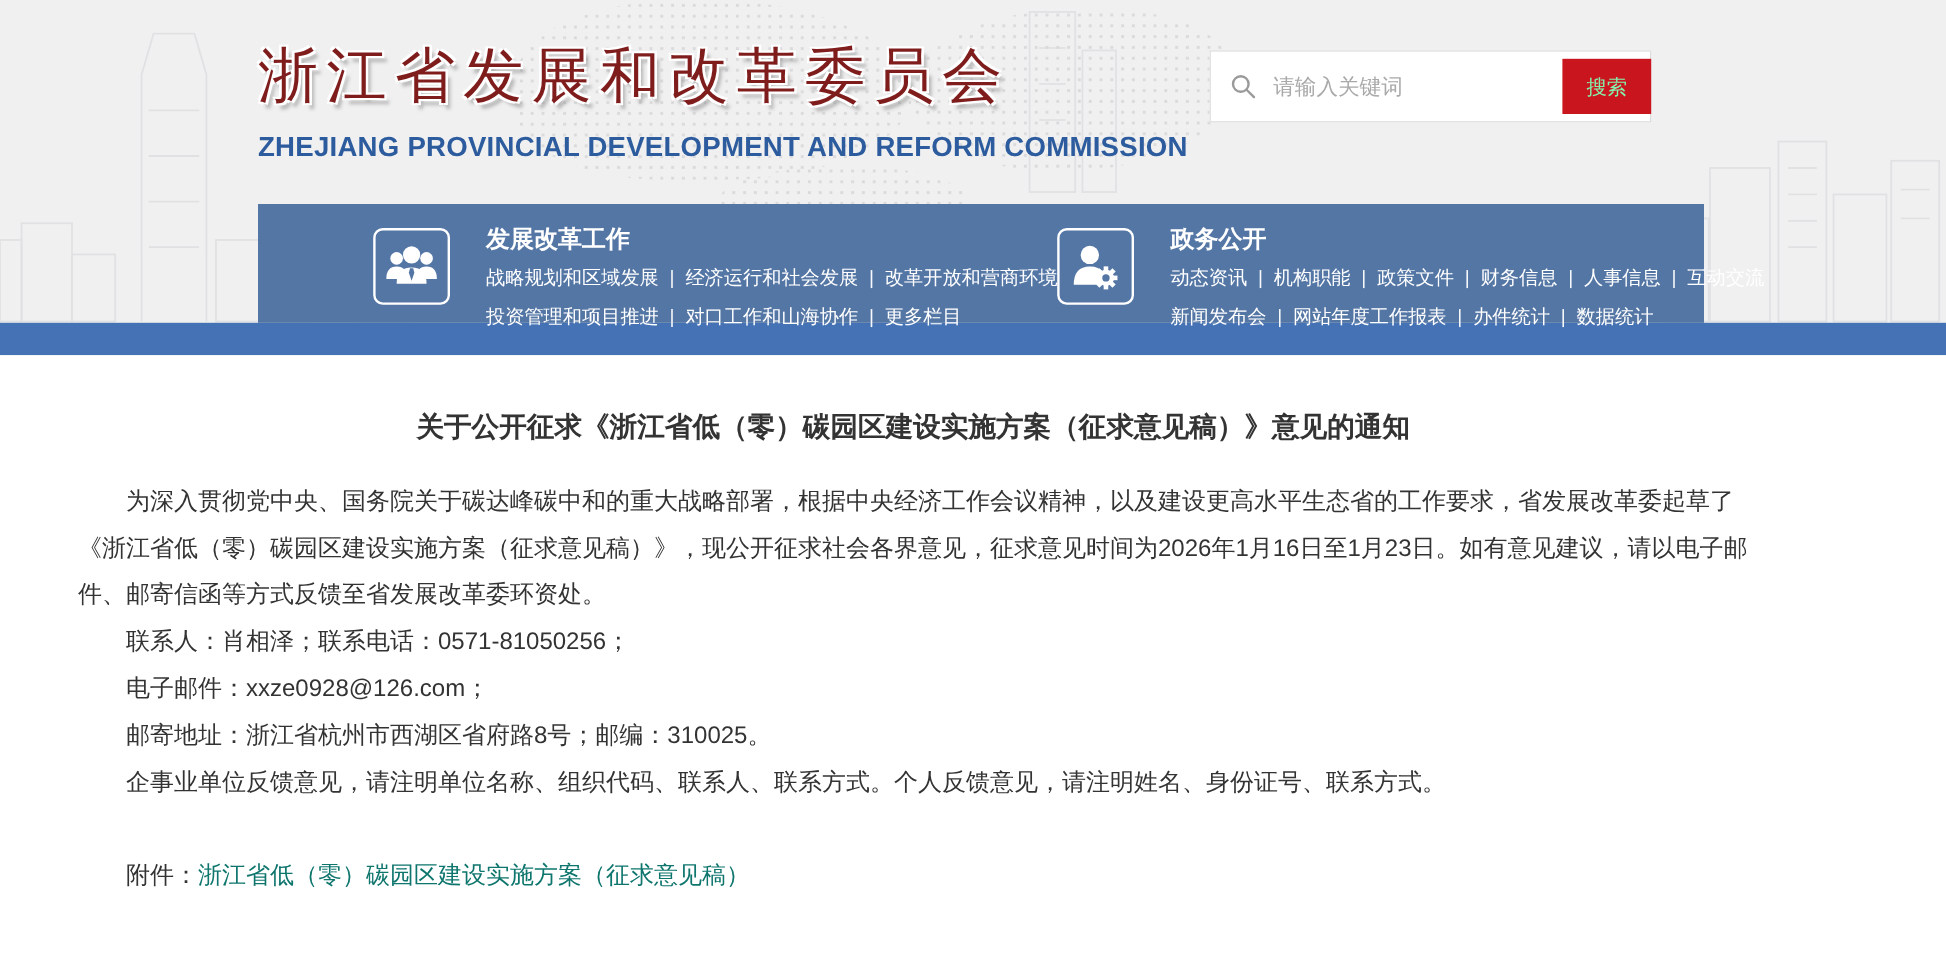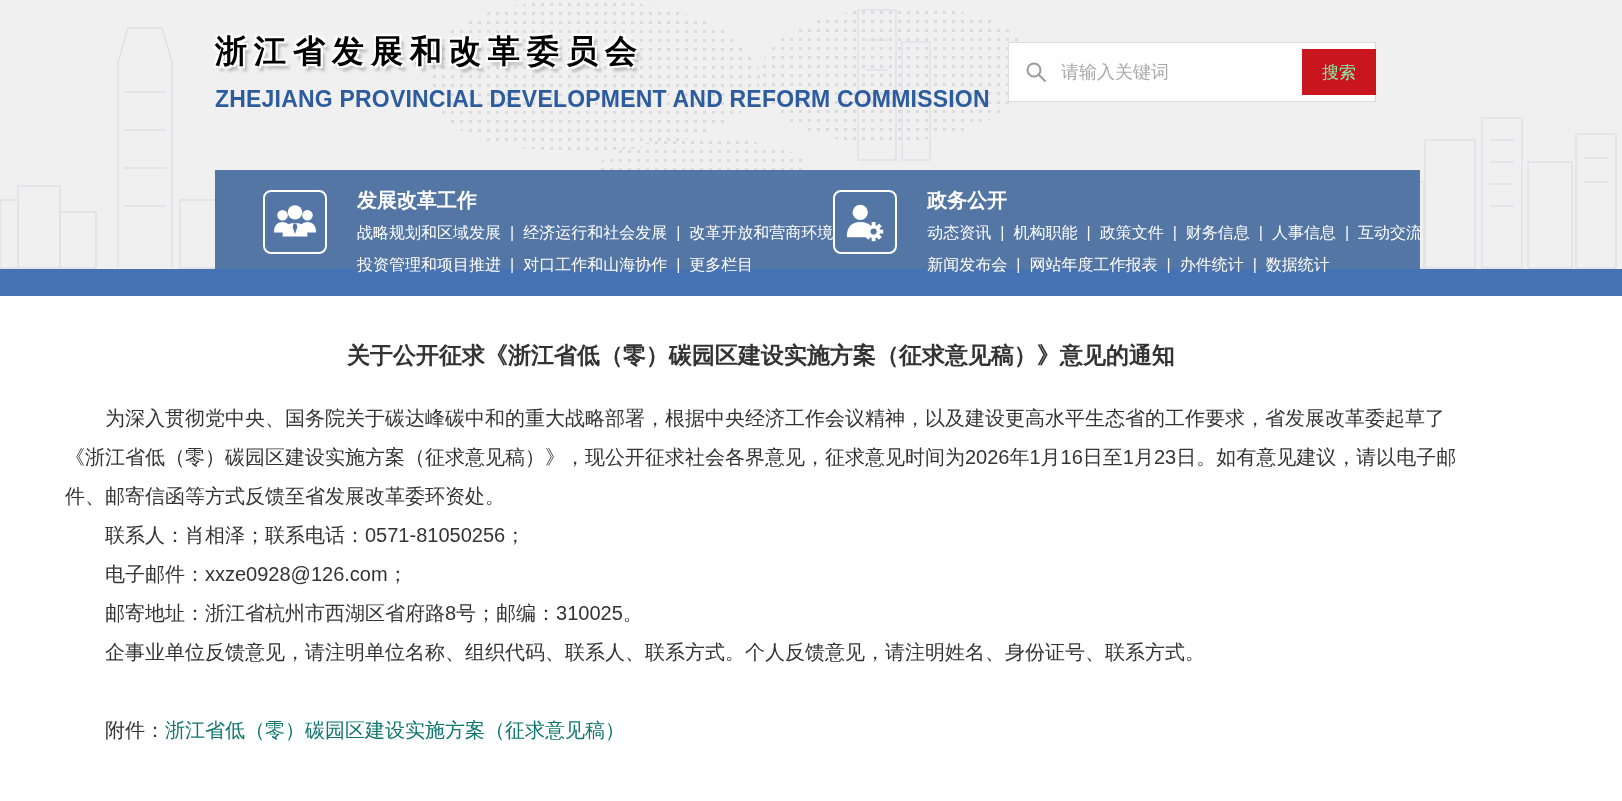--- a/index.html
+++ b/index.html
@@ -11,38 +11,38 @@
   
   .site-header { position:absolute; left:0; top:0; width:1622px; height:296px; background:#f0f0f1; overflow:hidden; }
   .skyline { position:absolute; left:0; top:0; }
   .dots { position:absolute; background-image:radial-gradient(#d8d8db 1.6px, transparent 1.6px); background-size:9px 9px; opacity:.85; }
   .dots.d1 { left:430px; top:0; width:330px; height:150px; border-radius:45% 55% 50% 40%; }
   .dots.d2 { left:760px; top:8px; width:270px; height:135px; border-radius:50% 40% 55% 45%; }
   .dots.d3 { left:598px; top:138px; width:210px; height:62px; border-radius:50%; }
 
   .logo { position:absolute; left:215px; top:30px; }
   .logo h1 {
-    margin:0; font-size:32px; font-weight:700; letter-spacing:7px; color:#000000;
+    margin:0; font-size:50px; font-weight:400; letter-spacing:7px; color:#7f1d1d;
     text-shadow:-2px -2px 0 #fff, 2px -2px 0 #fff, -2px 2px 0 #fff, 2px 2px 0 #fff, 4px 5px 3px rgba(110,110,110,.45);
   }
   .logo .subtitle { margin-top:12px; font-size:23px; font-weight:bold; color:#2d5c9e; letter-spacing:.2px;text-align:center; }
 
   .search { position:absolute; left:1008px; top:42px; width:368px; height:60px; background:#fff;
     border:1px solid #dcdcdc; display:flex; align-items:center; }
   .search .mag { margin:0 12px 0 16px; flex:0 0 auto; display:block; }
   .search input { flex:1; min-width:0; border:none; outline:none; font-size:18px; color:#333; background:transparent;
     font-family:"Liberation Sans", sans-serif; }
   .search input::placeholder { color:#a9a9a9; }
   .search button { width:74px; height:46px; margin:-1px -1px -1px 0; border:none; background:#c9161e; color:#86efac;
     font-size:17px; cursor:pointer; font-family:"Liberation Sans", sans-serif; }
 
   
   .main-nav { position:absolute; left:215px; top:170px; width:1205px; height:99px; background:#5476a5; display:flex; z-index:2; }
   .nav-section { display:flex; align-items:flex-start; padding-top:17px; }
-  .nav-section.left  { width:620px; padding-left:48px; }
+  .nav-section.left  { width:620px; padding-left:48px;margin-left:48px; }
   .nav-section.right { flex:1; }
   .nav-iconbox { width:64px; height:64px; border:2px solid #fff; border-radius:8px; display:flex;
     align-items:center; justify-content:center; flex:0 0 auto; margin-top:3px; }
   .nav-text { margin-left:30px; }
   .nav-title { color:#fff; font-size:20px; font-weight:bold; line-height:26px; margin-bottom:4px; cursor:pointer; }
   .nav-row { color:#fff; font-size:16px; line-height:32px; white-space:nowrap; }
   .nav-link { color:#fff; text-decoration:none; cursor:pointer; }
   .sep { margin:0 9px; opacity:.95; }
 
   

